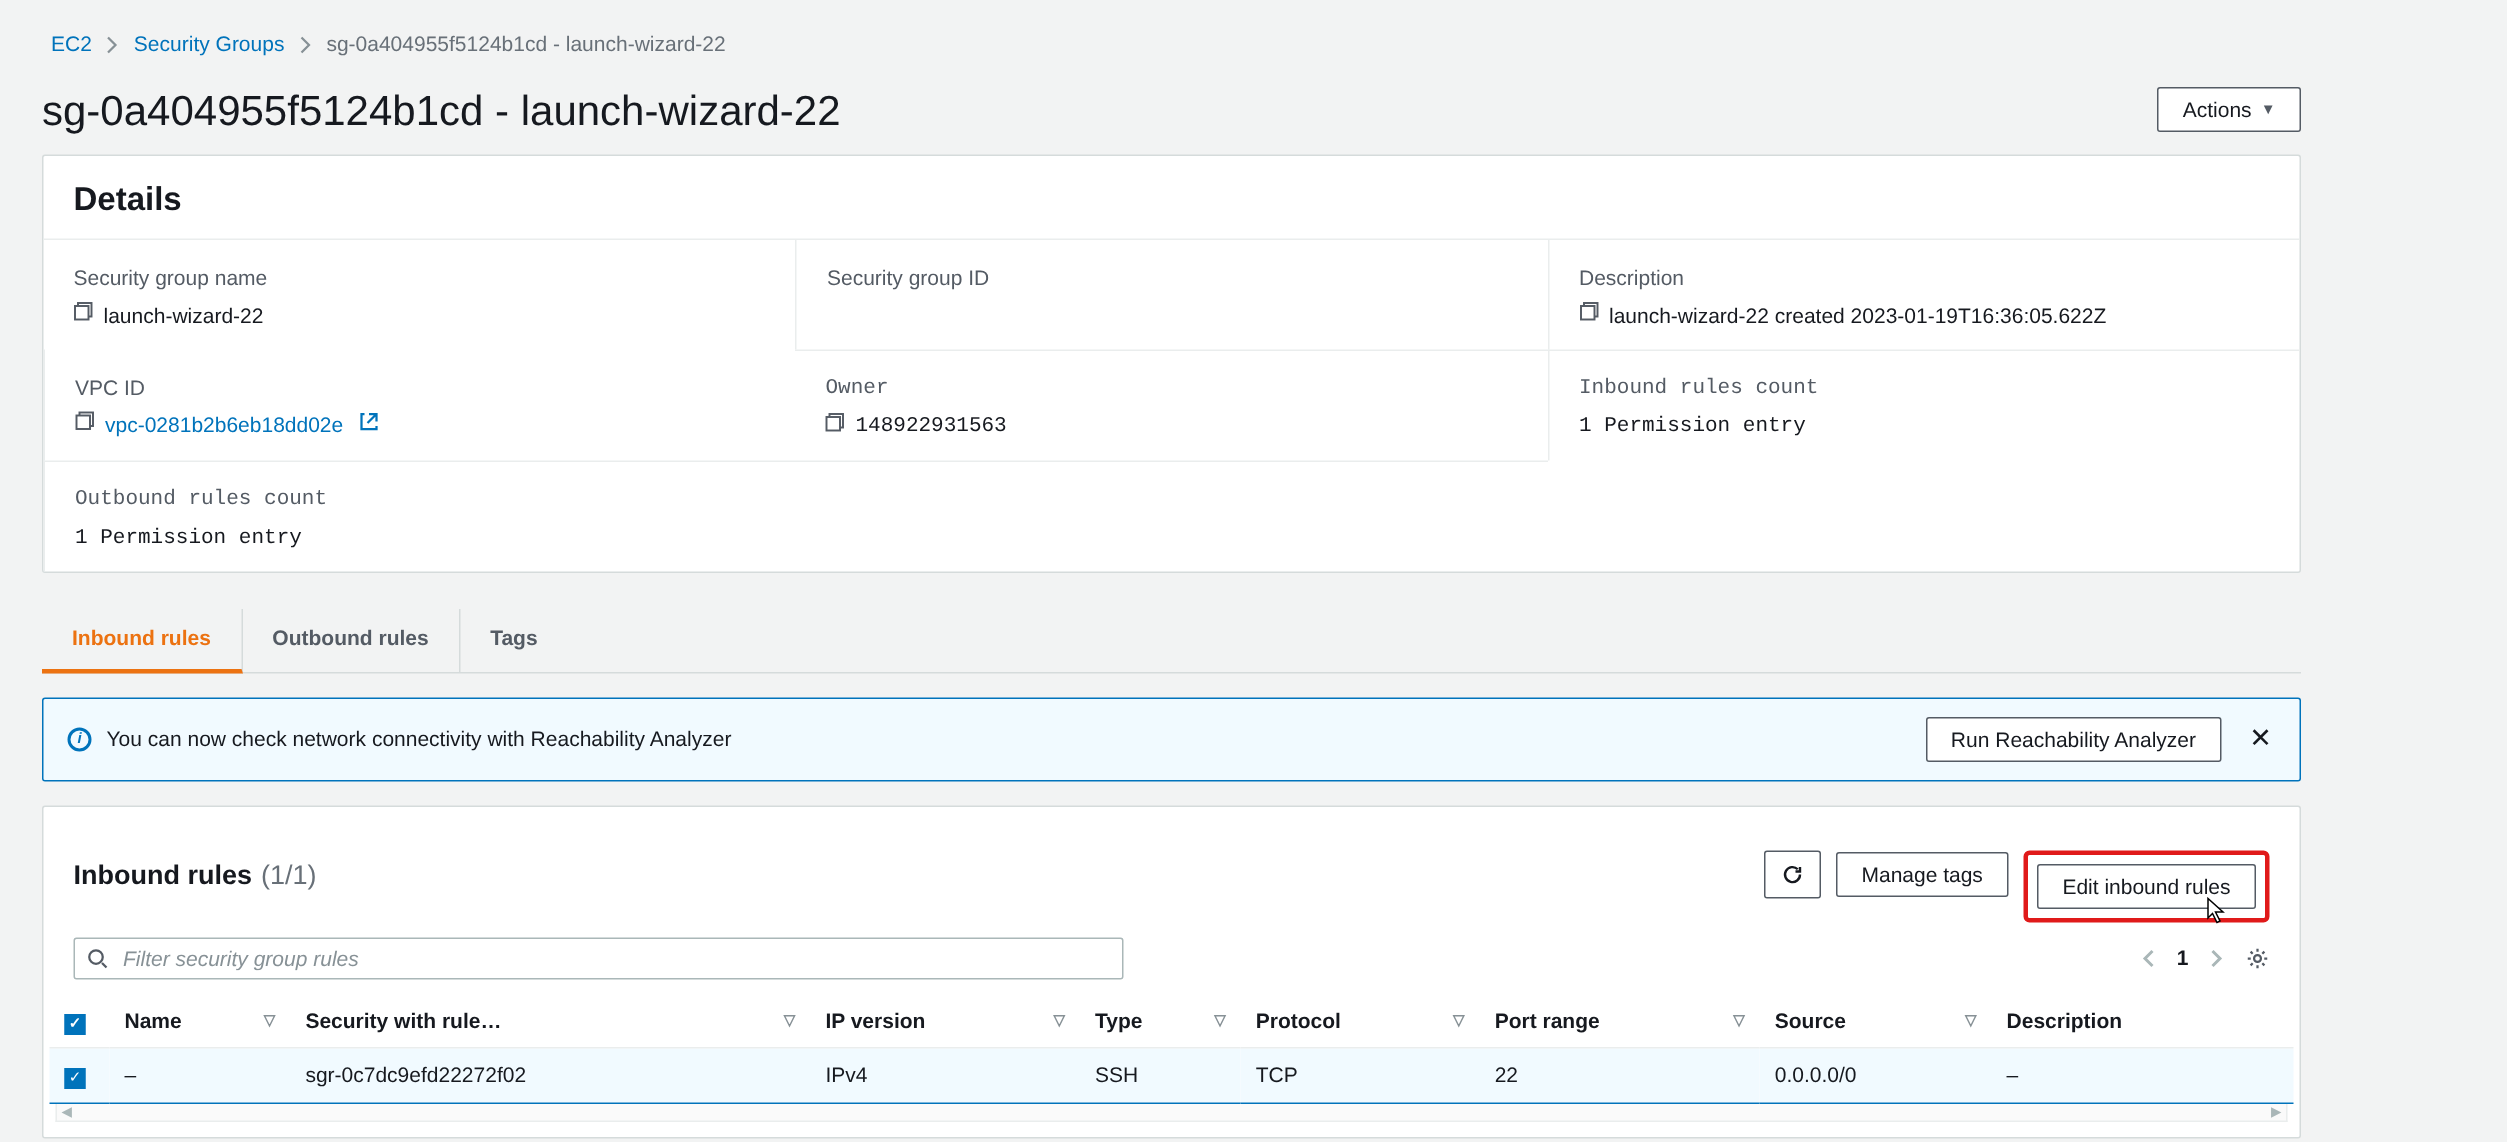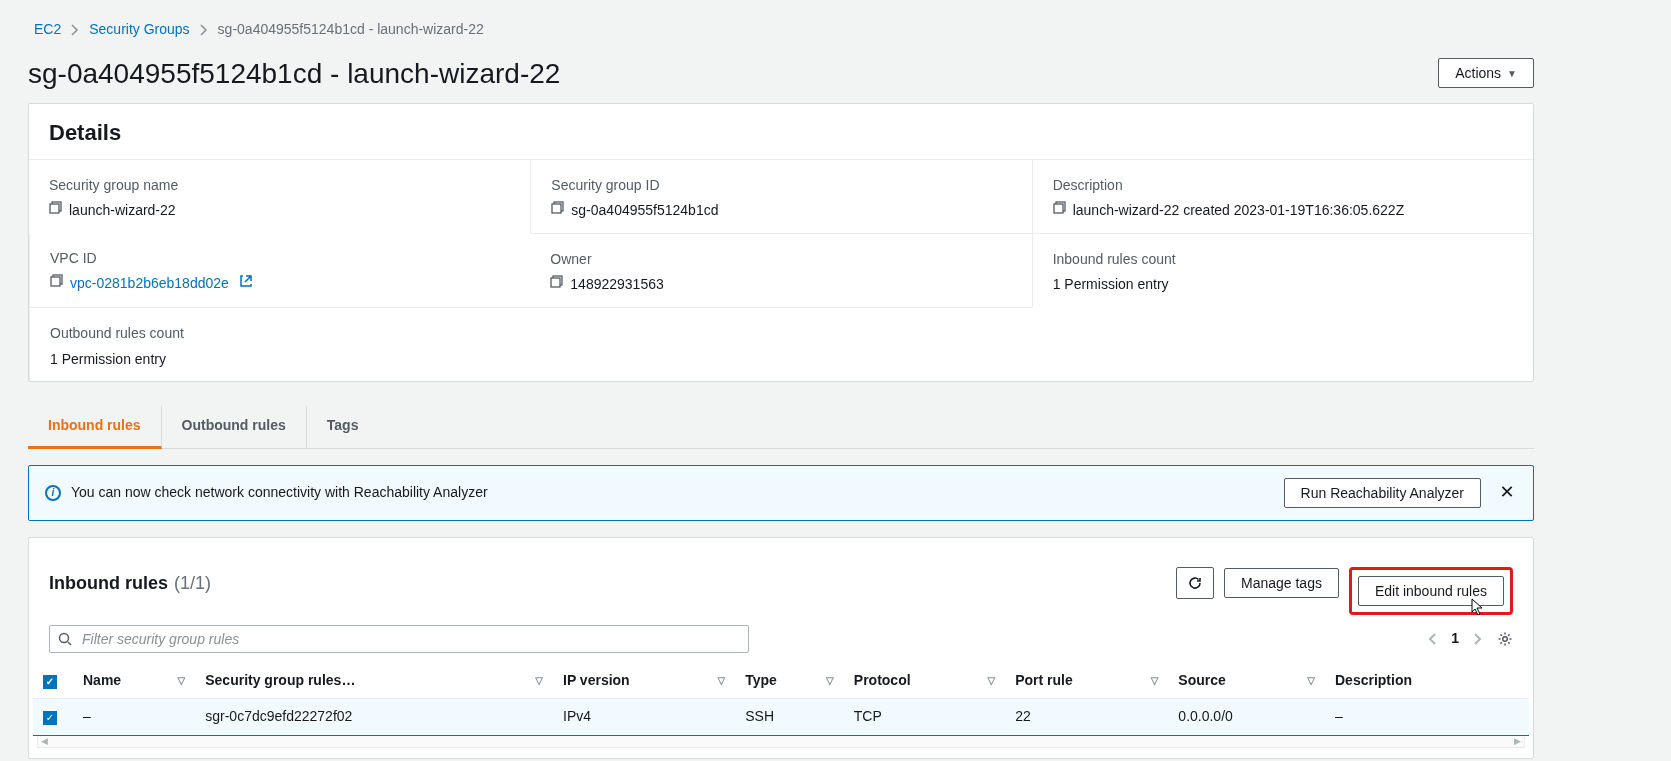--- a/index.html
+++ b/index.html
@@ -86,21 +86,21 @@
     display: grid;
     grid-template-columns: repeat(3, 1fr);
     gap: 0;
   }
   .details-cell {
     padding: 16px 20px 12px 20px;
     border-left: 1px solid var(--border-light);
   }
   .details-cell:first-child,
   .details-cell:nth-child(5) { border-left: none; }
-  .details-cell:nth-child(n+5) { border-top: 1px solid var(--border-light); }
+  .details-cell:nth-child(n+5) { border-top: 1px solid var(--border-light); font-family: Liberation Mono, monospace; }
   .details-cell:nth-child(8) { border-left: none; }
 
   .dc-label {
     font-size: 14px;
     color: var(--text-muted);
     margin-bottom: 6px;
   }
   .dc-val {
     font-size: 14px;
     color: var(--text-dark);
@@ -346,29 +346,20 @@
             <svg width="14" height="14" viewBox="0 0 14 14">
                 <rect x="3" y="1" width="9" height="9" fill="none" stroke="#545b64" stroke-width="1.3"></rect>
                 <rect x="1" y="3" width="9" height="9" fill="#fff" stroke="#545b64" stroke-width="1.3"></rect>
               </svg>
           </span>
           <span>launch-wizard-22</span>
         </div>
       </div>
       <div class="details-cell">
         <div class="dc-label">Security group ID</div>
-        <div class="dc-val">
-          <span class="copy-icon">
-            <svg width="14" height="14" viewBox="0 0 14 14">
-                <rect x="3" y="1" width="9" height="9" fill="none" stroke="#545b64" stroke-width="1.3"></rect>
-                <rect x="1" y="3" width="9" height="9" fill="#fff" stroke="#545b64" stroke-width="1.3"></rect>
-              </svg>
-          </span>
-          <span>sg-0a404955f5124b1cd</span>
-        </div>
       </div>
       <div class="details-cell">
         <div class="dc-label">Description</div>
         <div class="dc-val">
           <span class="copy-icon">
             <svg width="14" height="14" viewBox="0 0 14 14">
                 <rect x="3" y="1" width="9" height="9" fill="none" stroke="#545b64" stroke-width="1.3"></rect>
                 <rect x="1" y="3" width="9" height="9" fill="#fff" stroke="#545b64" stroke-width="1.3"></rect>
               </svg>
           </span>
@@ -493,25 +484,25 @@
     </div>
 
     <div class="tbl-wrap">
       <table>
         <thead>
           <tr>
             <th class="th-chk">
               <span class="chk">✓</span>
             </th>
             <th><span>Name</span><span class="sort">▽</span></th>
-            <th><span>Security group rules…</span><span class="sort">▽</span></th>
+            <th><span>Security with rule…</span><span class="sort">▽</span></th>
             <th><span>IP version</span><span class="sort">▽</span></th>
             <th><span>Type</span><span class="sort">▽</span></th>
             <th><span>Protocol</span><span class="sort">▽</span></th>
-            <th><span>Port rule</span><span class="sort">▽</span></th>
+            <th><span>Port range</span><span class="sort">▽</span></th>
             <th><span>Source</span><span class="sort">▽</span></th>
             <th><span>Description</span></th>
           </tr>
         </thead>
         <tbody>
           <tr class="selected">
             <td><span class="chk">✓</span></td>
             <td>–</td>
             <td>sgr-0c7dc9efd22272f02</td>
             <td>IPv4</td>

